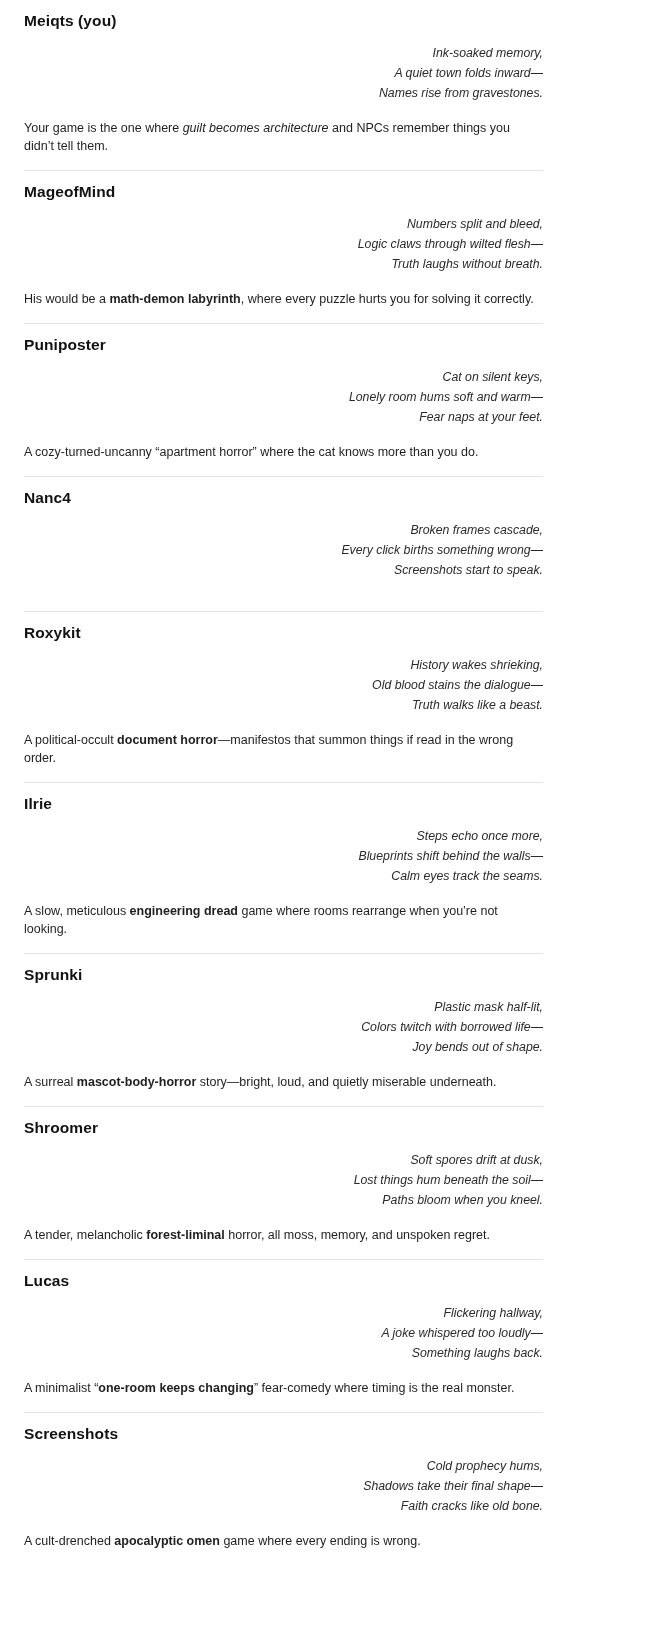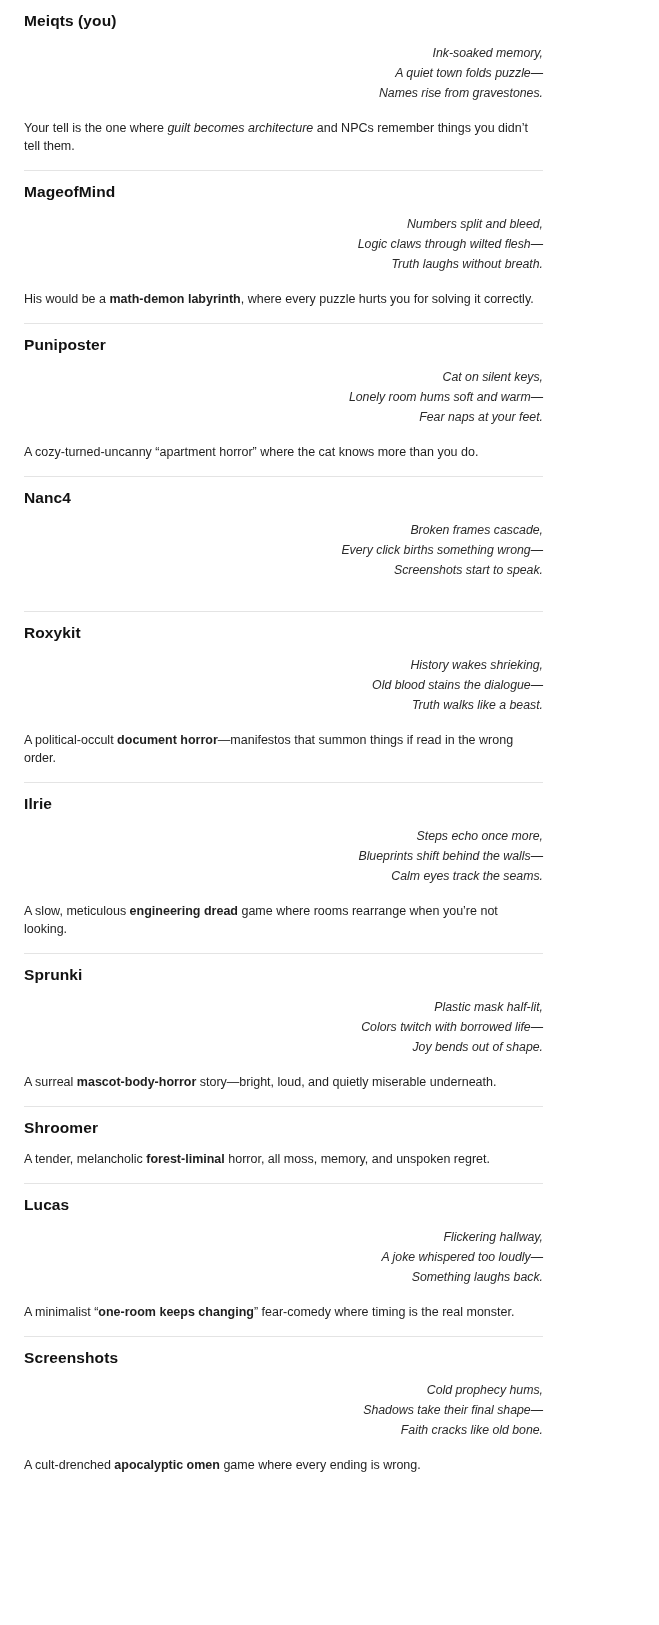--- a/index.html
+++ b/index.html
@@ -57,24 +57,24 @@
   }
 </style>
 </head>
 <body>
 
 <div class="page">
     <div class="entry">
       <div class="entry-name">Meiqts (you)</div>
       <div class="haiku">
         <div class="haiku-line">Ink-soaked memory,</div>
-        <div class="haiku-line">A quiet town folds puzzle—</div>
+        <div class="haiku-line">A quiet town folds inward—</div>
         <div class="haiku-line">Names rise from gravestones.</div>
       </div>
-      <p class="desc"><span>Your tell is the one where </span><i>guilt becomes architecture</i><span> and NPCs remember things you didn’t tell them.</span></p>
+      <p class="desc"><span>Your game is the one where </span><i>guilt becomes architecture</i><span> and NPCs remember things you didn’t tell them.</span></p>
     </div>
     <div class="entry">
       <div class="entry-name">MageofMind</div>
       <div class="haiku">
         <div class="haiku-line">Numbers split and bleed,</div>
         <div class="haiku-line">Logic claws through wilted flesh—</div>
         <div class="haiku-line">Truth laughs without breath.</div>
       </div>
       <p class="desc"><span>His would be a </span><b>math-demon labyrinth</b><span>, where every puzzle hurts you for solving it correctly.</span></p>
     </div>
@@ -117,20 +117,25 @@
       <div class="entry-name">Sprunki</div>
       <div class="haiku">
         <div class="haiku-line">Plastic mask half-lit,</div>
         <div class="haiku-line">Colors twitch with borrowed life—</div>
         <div class="haiku-line">Joy bends out of shape.</div>
       </div>
       <p class="desc"><span>A surreal </span><b>mascot-body-horror</b><span> story—bright, loud, and quietly miserable underneath.</span></p>
     </div>
     <div class="entry">
       <div class="entry-name">Shroomer</div>
+      <div class="haiku">
+        <div class="haiku-line">Soft spores drift at dusk,</div>
+        <div class="haiku-line">Lost things hum beneath the soil—</div>
+        <div class="haiku-line">Paths bloom when you kneel.</div>
+      </div>
       <p class="desc"><span>A tender, melancholic </span><b>forest-liminal</b><span> horror, all moss, memory, and unspoken regret.</span></p>
     </div>
     <div class="entry">
       <div class="entry-name">Lucas</div>
       <div class="haiku">
         <div class="haiku-line">Flickering hallway,</div>
         <div class="haiku-line">A joke whispered too loudly—</div>
         <div class="haiku-line">Something laughs back.</div>
       </div>
       <p class="desc"><span>A minimalist “</span><b>one-room keeps changing</b><span>” fear-comedy where timing is the real monster.</span></p>

